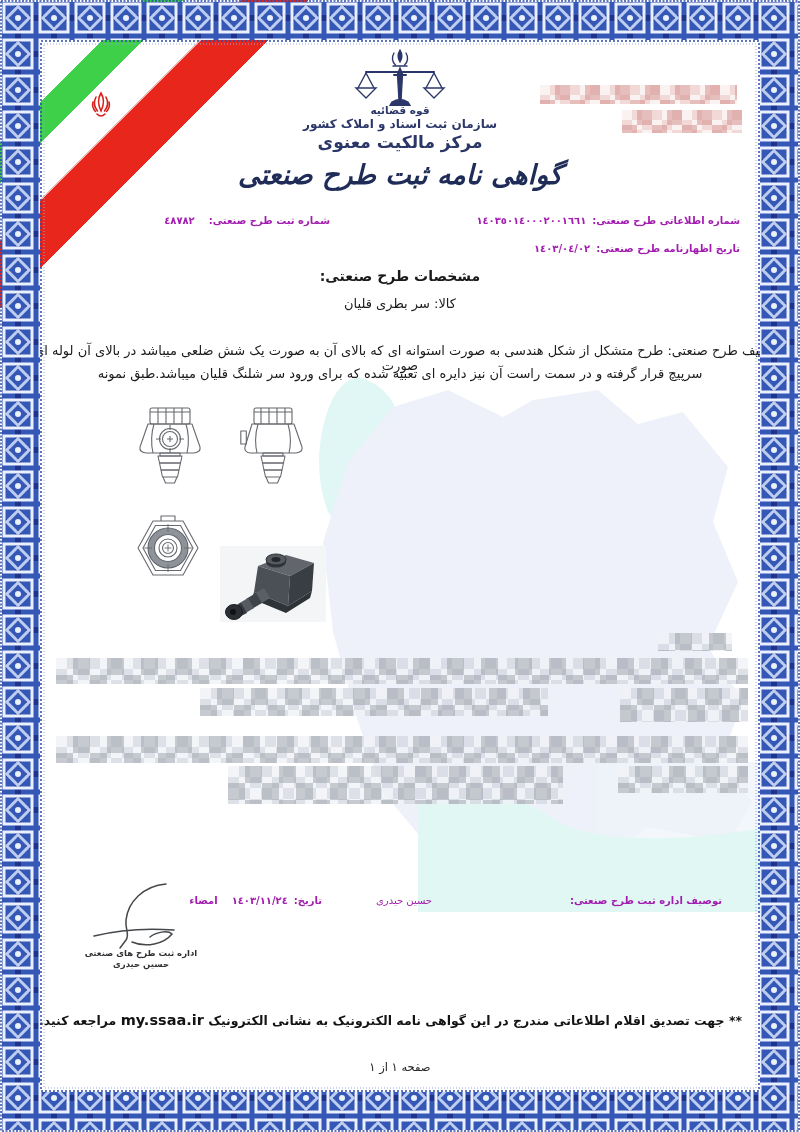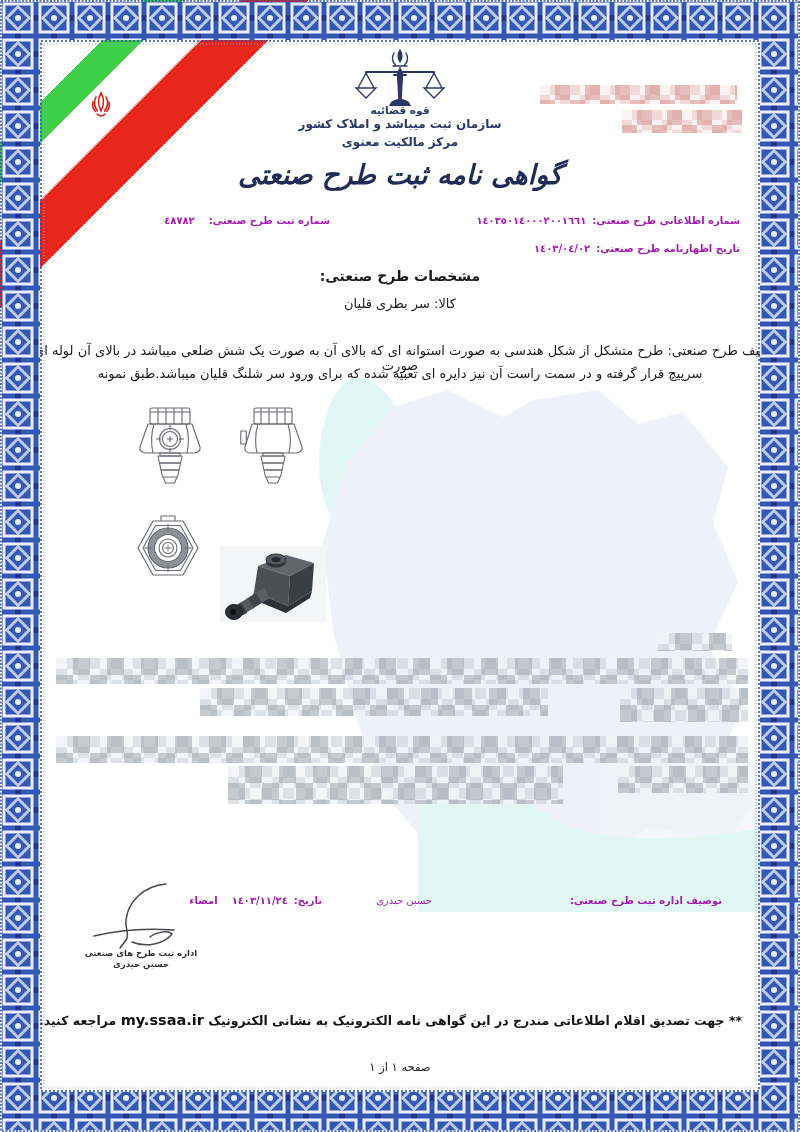--- a/index.html
+++ b/index.html
@@ -16,21 +16,21 @@
           #e9261b 171px 218px,
           rgba(255,255,255,0) 218px);}
   .flag-emblem{position:absolute;left:90px;top:90px;}
   .content{position:absolute;inset:0;z-index:2;}
   .frame{position:absolute;left:0;top:0;z-index:6;pointer-events:none;}
   
   .emblem{position:absolute;left:352px;top:48px;}
   .hdr{position:absolute;top:104px;left:0;width:100%;text-align:center;color:#2b3768;direction:rtl;}
   .hdr .l1{font-size:10.5px;font-weight:bold;line-height:13px;}
   .hdr .l2{font-size:12px;font-weight:bold;line-height:15px;}
-  .hdr .l3{font-size:12px;font-weight:bold;line-height:21px;letter-spacing:.5px;}
+  .hdr .l3{font-size:17px;font-weight:bold;line-height:21px;letter-spacing:.5px;}
   .hdr .big{font-size:27px;font-weight:bold;font-style:italic;color:#1f2c58;line-height:44px;}
   
   .px{position:absolute;}
   .px.pink{background:
       repeating-conic-gradient(rgba(208,138,136,.5) 0% 25%, rgba(255,255,255,0) 0% 50%),
       repeating-conic-gradient(rgba(240,213,211,.9) 0% 25%, rgba(250,241,240,.9) 0% 50%);
       background-size:30px 30px,20px 20px;}
   .px.gray{background:
       repeating-conic-gradient(rgba(145,150,160,.45) 0% 25%, rgba(255,255,255,0) 0% 50%),
       repeating-conic-gradient(rgba(213,217,225,.8) 0% 25%, rgba(240,242,246,.8) 0% 50%);
@@ -87,21 +87,21 @@
         <path d="M14 25 L6 40 M14 25 L22 40 M4 40 H24 L14 50 Z"></path>
         <path d="M82 25 L74 40 M82 25 L90 40 M72 40 H92 L82 50 Z"></path>
         <path d="M48 20 L45.5 26 L47 52 H49 L50.5 26 Z" fill="#2b3768"></path>
         <path d="M42 27 H54" stroke-width="2"></path>
         <path d="M40 54 Q48 49 56 54 L58 57.5 H38 Z" fill="#2b3768"></path>
       </g>
     </svg>
 
     <div class="hdr">
       <div class="l1">قوه قضائیه</div>
-      <div class="l2">سازمان ثبت میباشد و املاک کشور</div>
+      <div class="l2">سازمان ثبت اسناد و املاک کشور</div>
       <div class="l3">مرکز مالکیت معنوی</div>
       <div class="big">گواهی نامه ثبت طرح صنعتی</div>
     </div>
 
     <div class="px pink" style="left:540px;top:85px;width:197px;height:19px;"></div>
     <div class="px pink" style="left:622px;top:110px;width:120px;height:23px;"></div>
 
     <div class="cell" style="right:60px;top:215px;">
       <span>شماره اطلاعاتی طرح صنعتی:</span><span class="gap-sm"></span><span>١٤٠٣٥٠١٤٠٠٠٢٠٠١٦٦١</span>
     </div>

